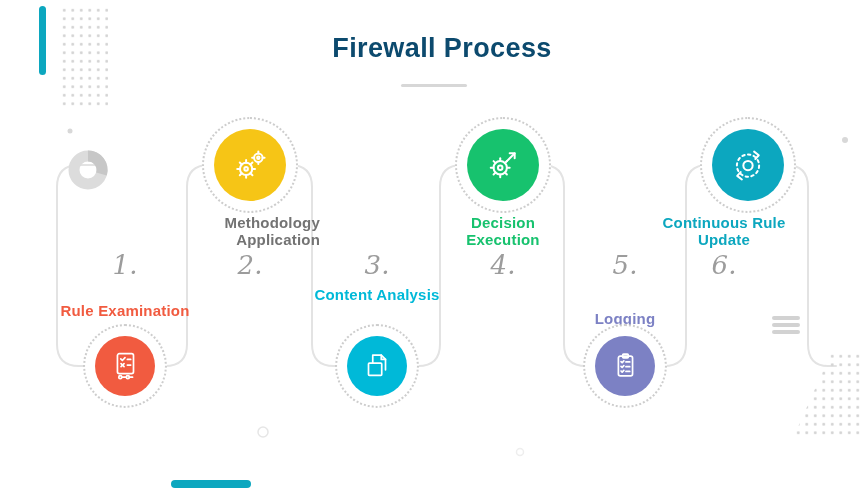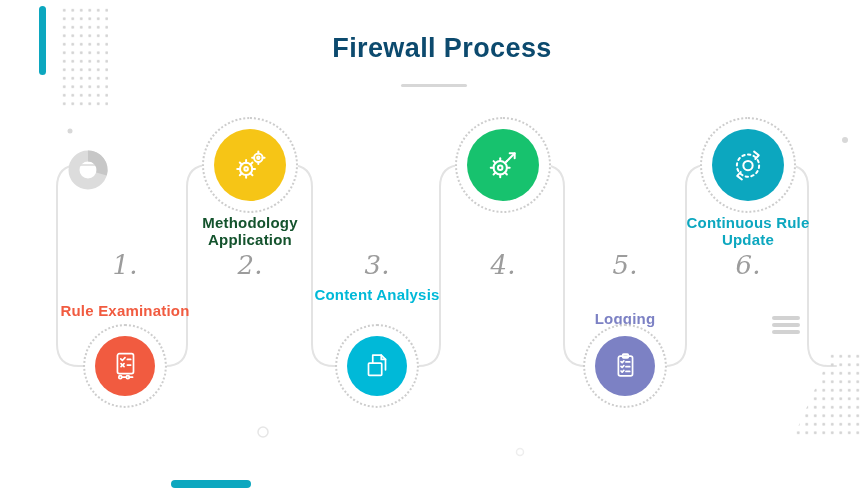--- a/index.html
+++ b/index.html
@@ -20,21 +20,21 @@
   .bar-left{left:39px;top:6px;width:7px;height:69px;}
   .bar-bottom{left:171px;top:480px;width:80px;height:8px;}
 
   
   .title{position:absolute;top:33px;left:8px;width:100%;text-align:center;
          font-size:27px;font-weight:bold;color:#0c4a6e;letter-spacing:.4px;}
   .title-underline{position:absolute;top:84px;left:50%;transform:translateX(-50%);
                    width:66px;height:3px;background:#d7d7d7;border-radius:2px;}
 
   
-  .c1{left:55px;} .c2{left:180px;} .c3{left:307px;} .c4{left:433px;} .c5{left:555px;} .c6{left:678px;}
+  .c1{left:55px;} .c2{left:180px;} .c3{left:307px;} .c4{left:433px;} .c5{left:555px;} .c6{left:654px;}
   .step-number{position:absolute;top:250px;width:140px;text-align:center;
                font-family:"DejaVu Serif",serif;font-style:italic;font-size:26px;color:#9c9c9c;}
   .step-label{position:absolute;width:140px;text-align:center;font-weight:bold;
               font-size:15px;line-height:17px;letter-spacing:.2px;}
   .label-odd{top:286px;}
   .label-even{top:214px;}
 
   
   .circle-top{position:absolute;top:117px;width:96px;height:96px;}
   .circle-bottom{position:absolute;top:324px;width:84px;height:84px;}
@@ -116,21 +116,21 @@
           <circle cx="25.5" cy="11.5" r="3.8"></circle>
           <circle cx="25.5" cy="11.5" r="1.1"></circle>
           <line x1="25.5" y1="7.7" x2="25.5" y2="5.9"></line>
           <line x1="25.5" y1="15.3" x2="25.5" y2="17.1"></line>
           <line x1="29.3" y1="11.5" x2="31.1" y2="11.5"></line>
           <line x1="21.7" y1="11.5" x2="19.9" y2="11.5"></line>
         </svg>
       </div>
     </div>
   </div>
-  <div class="step-label label-even c2" style="color: #14532d;">Methodology Application</div>
+  <div class="step-label label-even c2" style="color: #737373; text-align: right;">Methodology Application</div>
   <div class="step-number c2">2.</div>
 
   <div class="step-number c3">3.</div>
   <div class="step-label label-odd c3" style="color: rgb(0, 185, 216);">Content Analysis</div>
   <div class="circle-bottom cb3">
     <div class="ring">
       <div class="disc disc-bottom" style="background-color: rgb(0, 185, 216);">
         <svg class="icon" viewBox="0 0 36 36" width="34" height="34" style="color: rgb(0, 185, 216);">
           <path d="M13.5 19 V6.5 H22.5 L27 11 V22"></path>
           <path d="M22.5 6.5 V11 H27"></path>
@@ -153,20 +153,21 @@
           <line x1="19.7" y1="16.3" x2="21.5" y2="14.5"></line>
           <line x1="19.7" y1="24.7" x2="21.5" y2="26.5"></line>
           <line x1="11.3" y1="24.7" x2="9.5" y2="26.5"></line>
           <line x1="11.3" y1="16.3" x2="9.5" y2="14.5"></line>
           <line x1="21" y1="15" x2="28.5" y2="7.5"></line>
           <polyline points="24,7.5 28.5,7.5 28.5,12"></polyline>
         </svg>
       </div>
     </div>
   </div>
+  <div class="step-label label-even c4" style="color: rgb(23, 194, 110);">Decision Execution</div>
   <div class="step-number c4">4.</div>
 
   <div class="step-number c5">5.</div>
   <div class="step-label label-odd c5" style="color: rgb(124, 129, 196); margin-top: 24px;">Logging</div>
   <div class="circle-bottom cb5">
     <div class="ring">
       <div class="disc disc-bottom" style="background-color: rgb(124, 129, 196);">
         <svg class="icon" viewBox="0 0 36 36" width="34" height="34">
           <rect x="11" y="7.5" width="15" height="21" rx="2"></rect>
           <rect x="15.5" y="5.5" width="6" height="4" rx="1"></rect>

